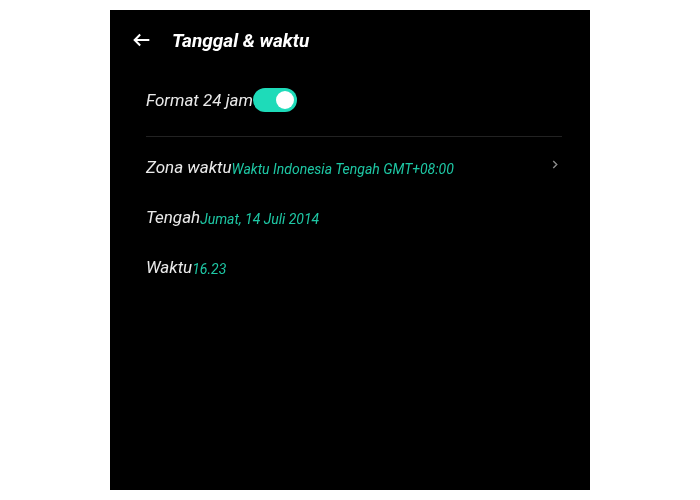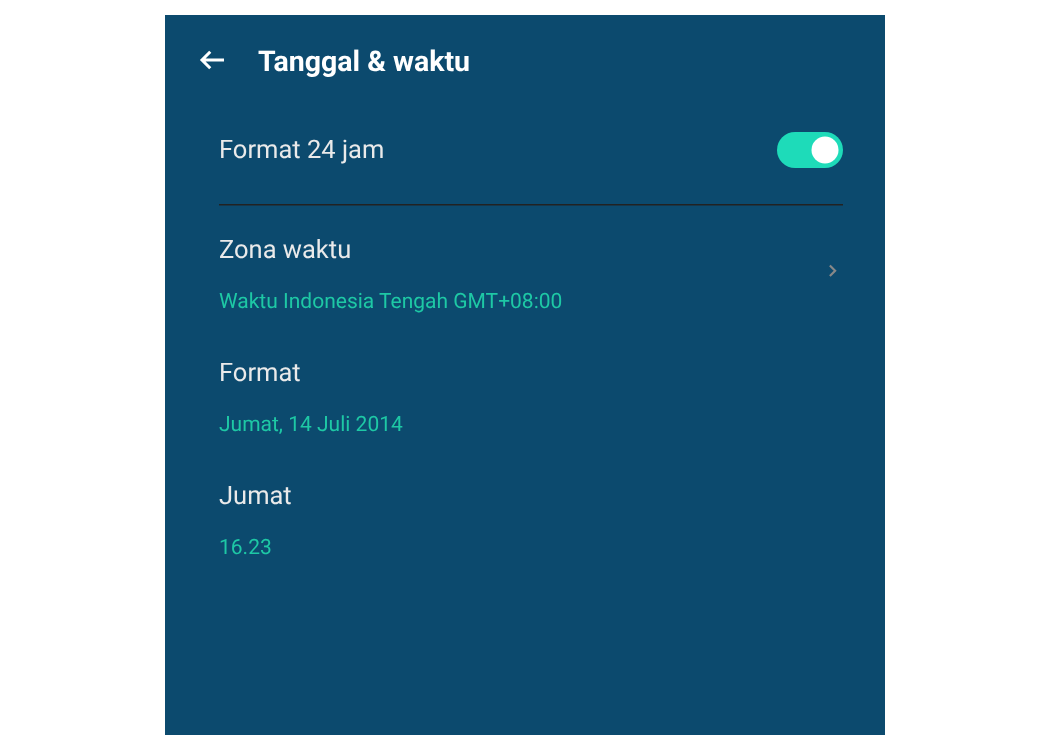--- a/index.html
+++ b/index.html
@@ -12,24 +12,25 @@
       height: 500px;
       background: #fff;
       display: flex;
       align-items: center;
       justify-content: center;
       font-family: -apple-system, Roboto, "Helvetica Neue", Arial, sans-serif;
     }
     .phone-screen {
       width: 480px;
       height: 480px;
-      background: #0c4a6e;
+      background: #000000;
       color: #fff;
       overflow: hidden;
       position: relative;
+      font-style: italic;
     }
     .header {
       display: flex;
       align-items: center;
       padding: 18px 20px 16px 20px;
       gap: 18px;
     }
     .back-arrow {
       width: 24px;
       height: 24px;
@@ -45,39 +46,39 @@
       fill: none;
     }
     .header-title {
       font-size: 19px;
       font-weight: 700;
       color: #fff;
     }
     .row {
       display: flex;
       align-items: center;
-      justify-content: space-between;
+      justify-content: flex-start;
       padding: 20px 28px 20px 36px;
     }
     .row-multi {
       display: flex;
-      flex-direction: column;
+      flex-direction: row;
       align-items: flex-start;
       padding: 16px 28px 14px 36px;
       position: relative;
     }
     .row-label {
       font-size: 17px;
       color: #eaeaea;
       font-weight: 400;
     }
     .row-sub {
       font-size: 14px;
       color: #1ec8a5;
-      margin-top: 16px;
+      margin-top: 4px;
     }
     .divider {
       height: 1px;
       background: #222;
       margin: 4px 28px 4px 36px;
     }
     .toggle {
       width: 44px;
       height: 24px;
       border-radius: 14px;
@@ -158,22 +159,22 @@
     <div class="row-label">Zona waktu</div>
     <div class="row-sub">Waktu Indonesia Tengah GMT+08:00</div>
     <div class="chevron">
       <svg viewBox="0 0 24 24">
           <path d="M9 6l6 6-6 6"></path>
         </svg>
     </div>
   </div>
 
   <div class="row-multi clickable-row">
-    <div class="row-label">Format</div>
+    <div class="row-label">Tengah</div>
     <div class="row-sub">Jumat, 14 Juli 2014</div>
   </div>
 
   <div class="row-multi clickable-row">
-    <div class="row-label">Jumat</div>
+    <div class="row-label">Waktu</div>
     <div class="row-sub">16.23</div>
   </div>
 
 </div>
 
 </body></html>

